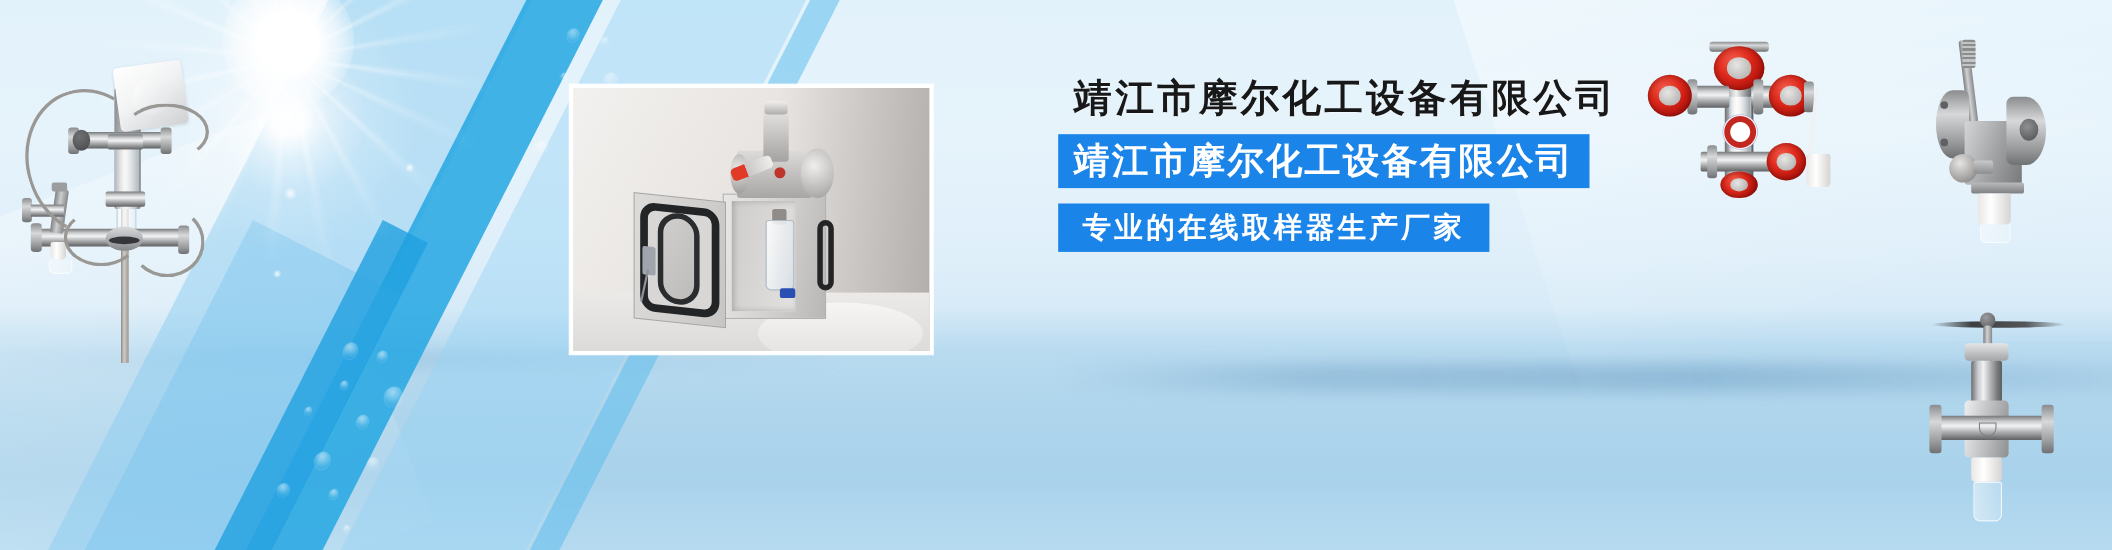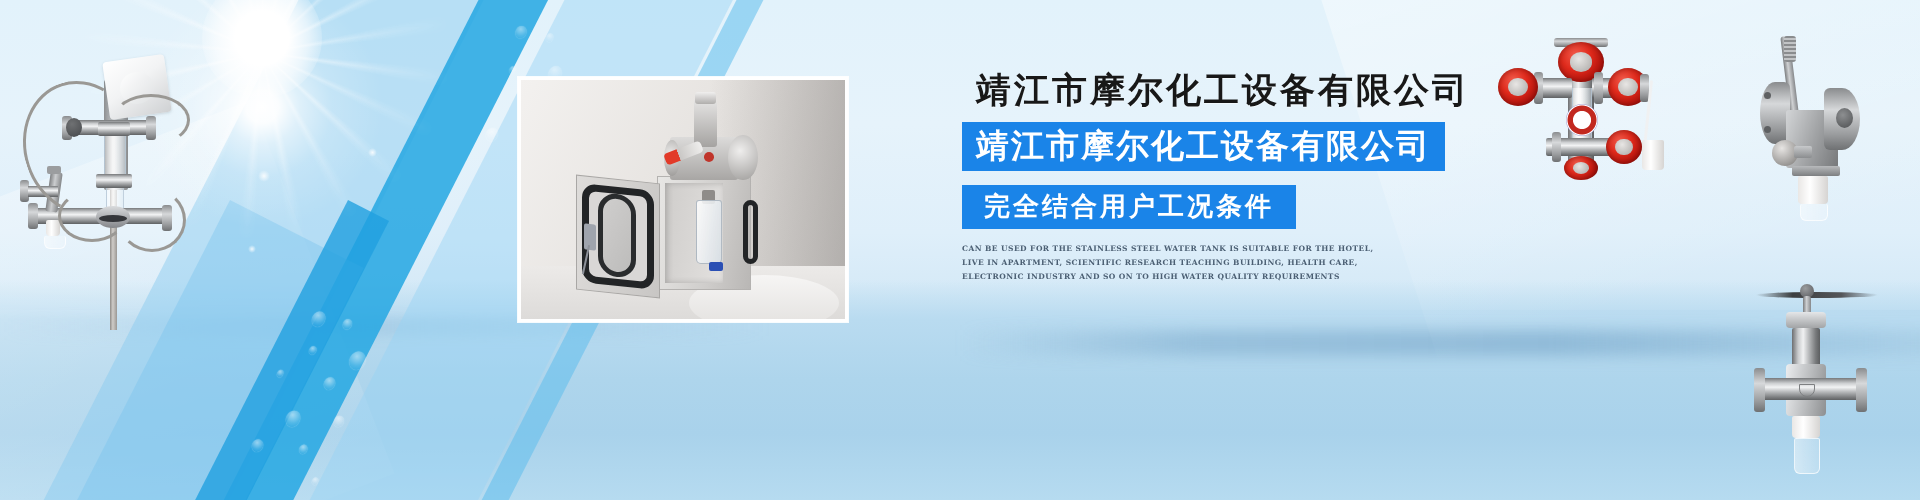--- a/index.html
+++ b/index.html
@@ -553,20 +553,19 @@
 
   <div id="text-block">
     <div class="company-name">靖江市摩尔化工设备有限公司</div>
 
     <div>
       <span class="headline-bar">靖江市摩尔化工设备有限公司</span>
     </div>
 
 
     <div>
-      <span class="cta-bar">完全结合用户工况条件</span>
+      <span class="cta-bar">专业的在线取样器生产厂家</span>
     </div>
 
-    <div class="eng-copy">CAN BE USED FOR THE STAINLESS STEEL WATER TANK IS SUITABLE FOR THE HOTEL, LIVE IN APARTMENT, SCIENTIFIC RESEARCH TEACHING BUILDING, HEALTH CARE, ELECTRONIC INDUSTRY AND SO ON TO HIGH WATER QUALITY REQUIREMENTS</div>
   </div>
 
 
 </div>
 
 </body></html>

